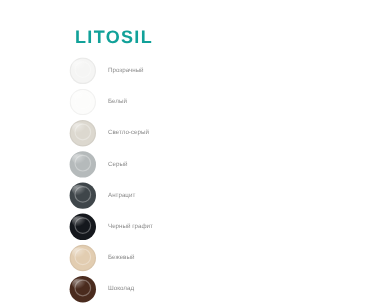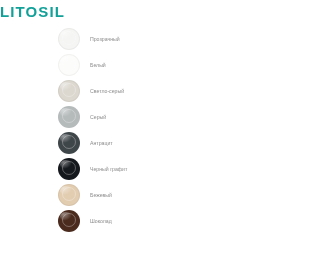--- a/index.html
+++ b/index.html
@@ -17,28 +17,30 @@
 
   .product-card {
     width: 190px;
     height: 253px;
     background: #ffffff;
     box-sizing: border-box;
     position: relative;
   }
 
   .brand-title {
+    text-align: center;
     font-size: 15px;
     font-weight: bold;
     letter-spacing: 1.1px;
     color: #11a199;
     padding-top: 4px;
     line-height: 16px;
     font-family: "Liberation Sans", sans-serif;
     user-select: none;
+    margin-top: 20px;
   }
 
   .swatch-list {
     margin: 0;
     padding: 0;
     list-style: none;
     position: absolute;
     top: 26px;
     left: 0;
     width: 190px;

